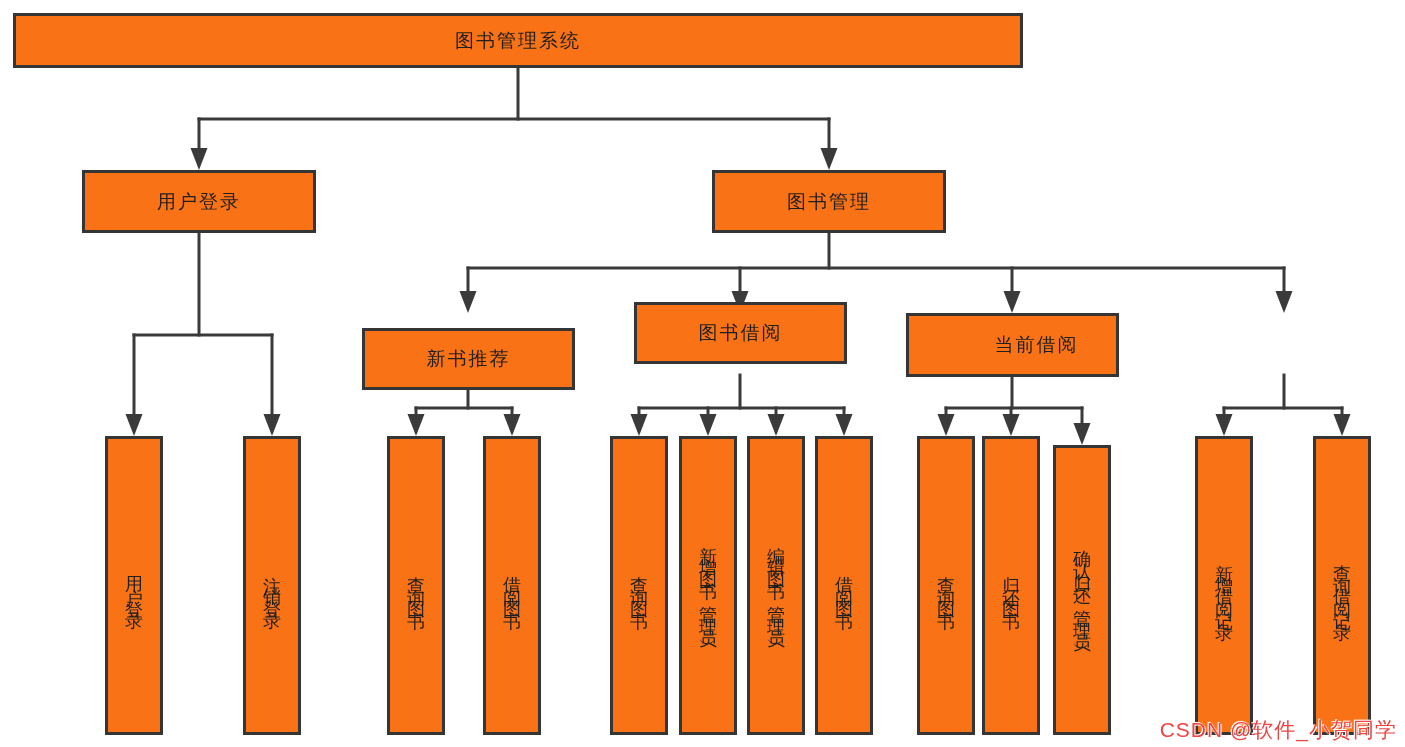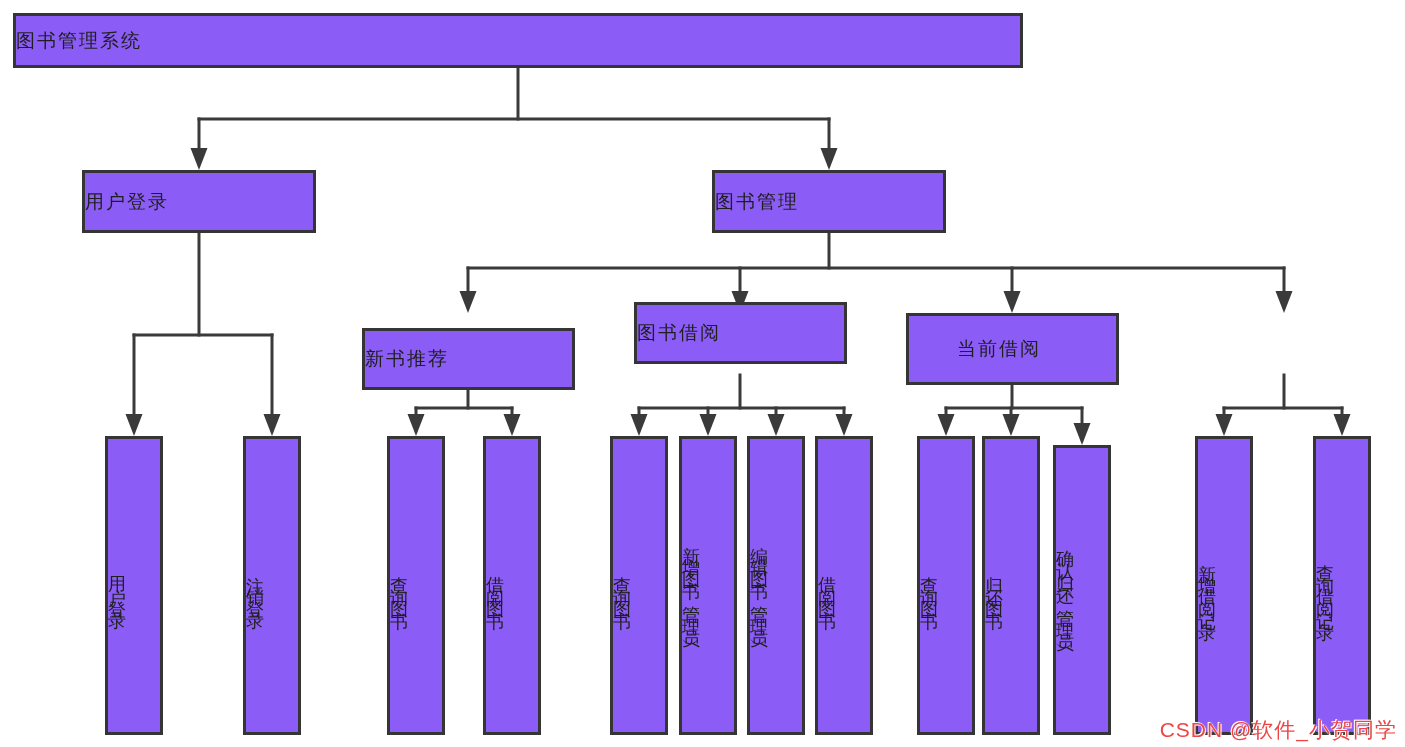--- a/index.html
+++ b/index.html
@@ -9,22 +9,22 @@
     background:#ffffff;
     font-family:"Liberation Sans", sans-serif;
     color:#1f1f1f;
     overflow:hidden;
   }
   svg.wires{position:absolute;left:0;top:0;pointer-events:none;}
   .node{
     position:absolute;
     box-sizing:border-box;
     border:3px solid #353535;
-    background:#8b5cf6;
-    display:flex;align-items:center;
+    background:#f97316;
+    display:flex;align-items:center;justify-content:center;
   }
   .hnode{font-size:19px;letter-spacing:2px;white-space:nowrap;}
   .vnode .vtext{
     writing-mode:vertical-rl;
     text-orientation:mixed;
     font-size:18px;
     line-height:1;
     letter-spacing:12px;
     white-space:nowrap;
   }
@@ -108,21 +108,21 @@
   <div class="node hnode" style="left:712px;top:170px;width:234px;height:63px;">
     <span>图书管理</span>
   </div>
 
   <div class="node hnode" style="left:362px;top:328px;width:213px;height:62px;">
     <span>新书推荐</span>
   </div>
   <div class="node hnode" style="left:634px;top:302px;width:213px;height:62px;">
     <span>图书借阅</span>
   </div>
-  <div class="node hnode" style="left:906px;top:313px;width:213px;height:72px;padding-left:48px;">
+  <div class="node hnode" style="left:906px;top:313px;width:213px;height:64px;padding-left:48px;">
     <span>当前借阅</span>
   </div>
 
   <div class="node vnode" style="left:105px;top:436px;width:58px;height:299px;">
     <span class="vtext">用户登录</span>
   </div>
   <div class="node vnode" style="left:243px;top:436px;width:58px;height:299px;">
     <span class="vtext">注销登录</span>
   </div>
 

